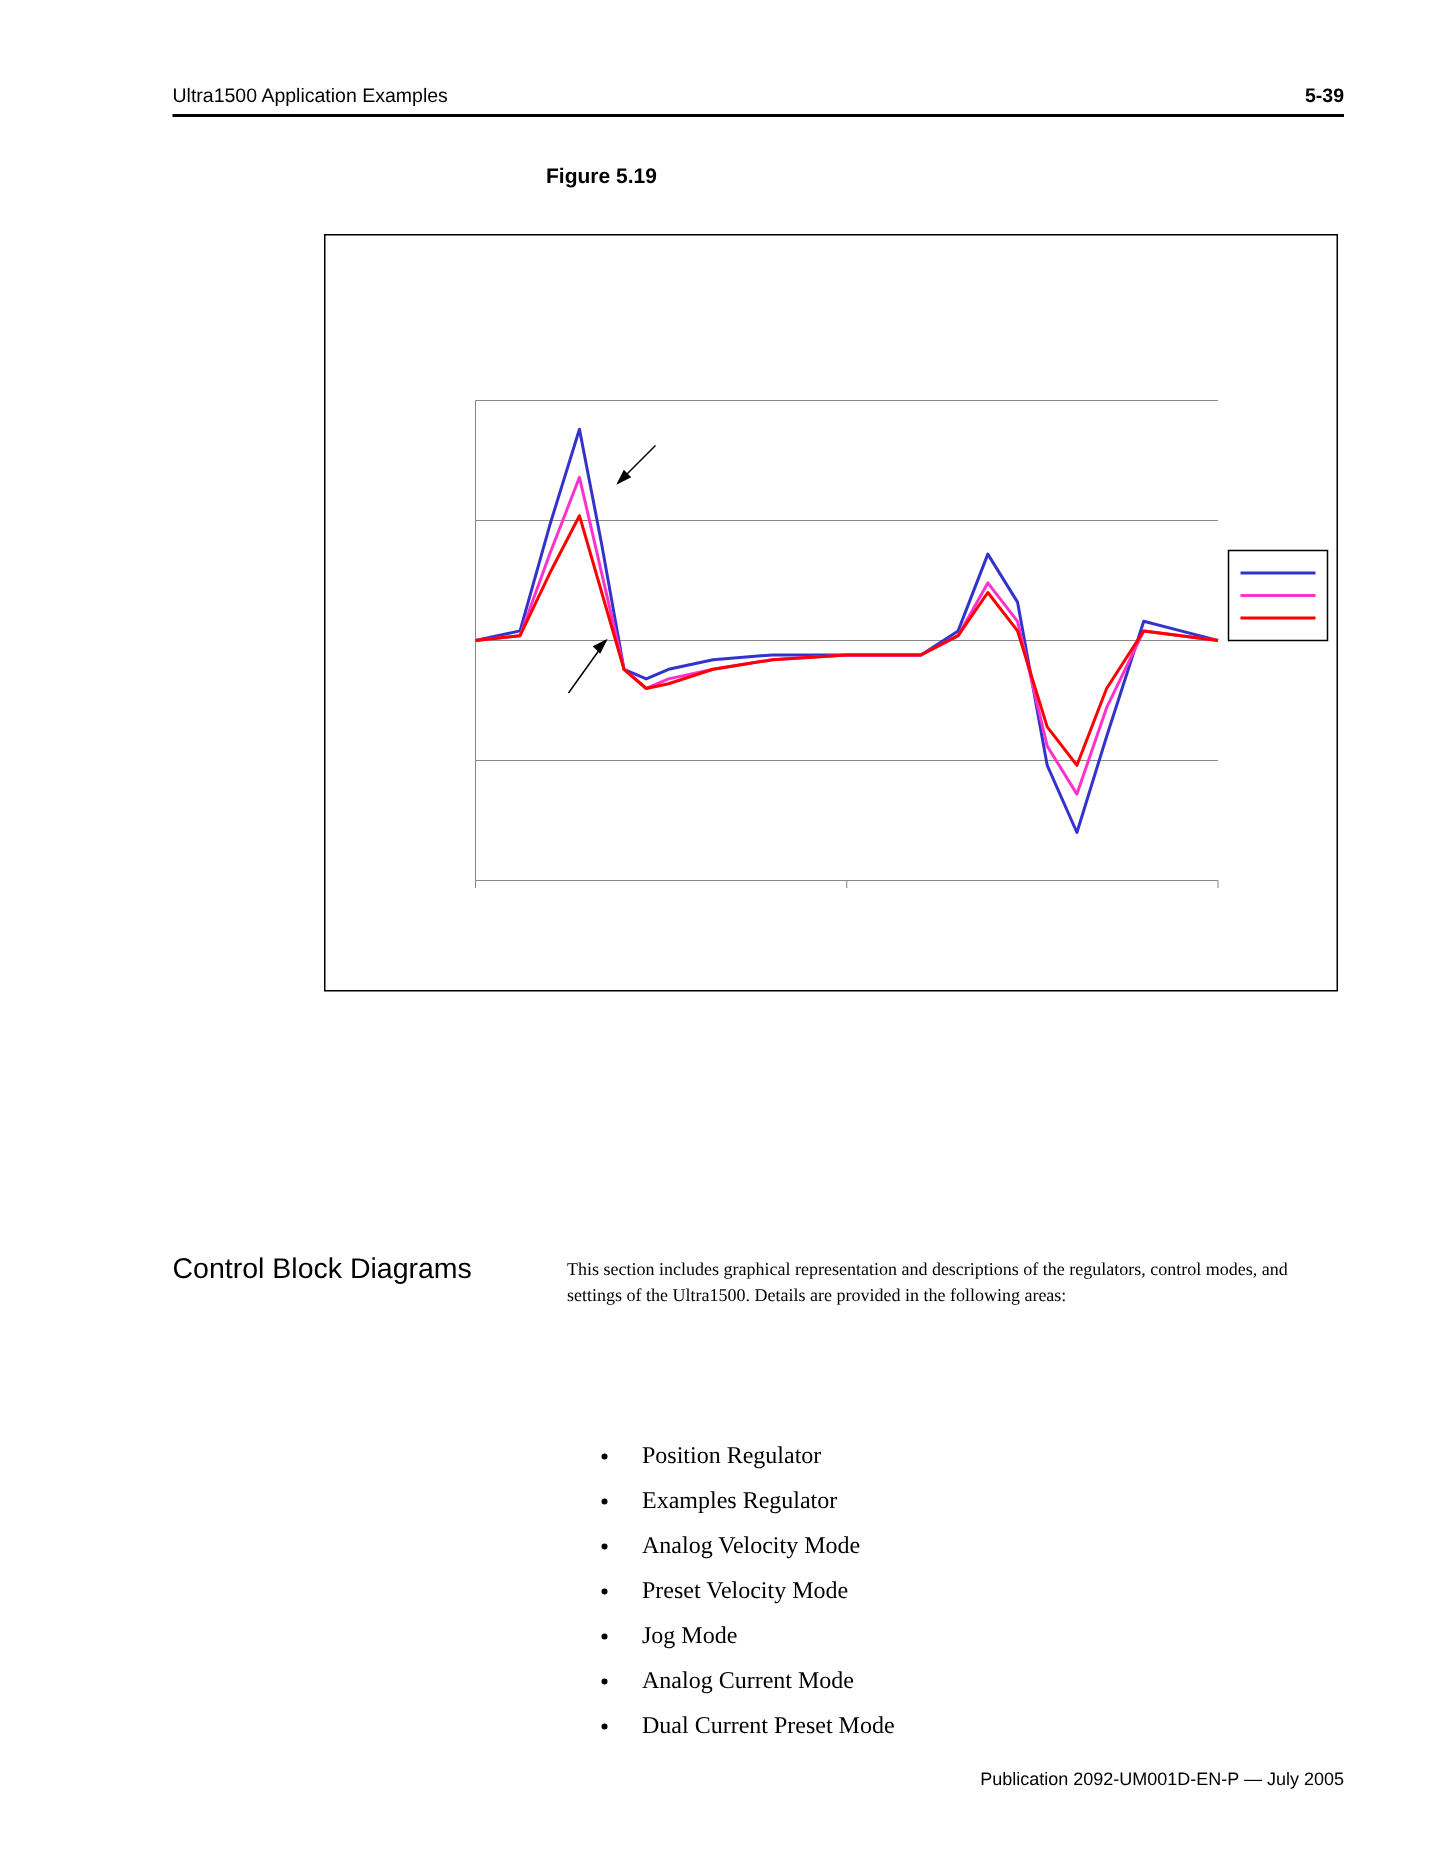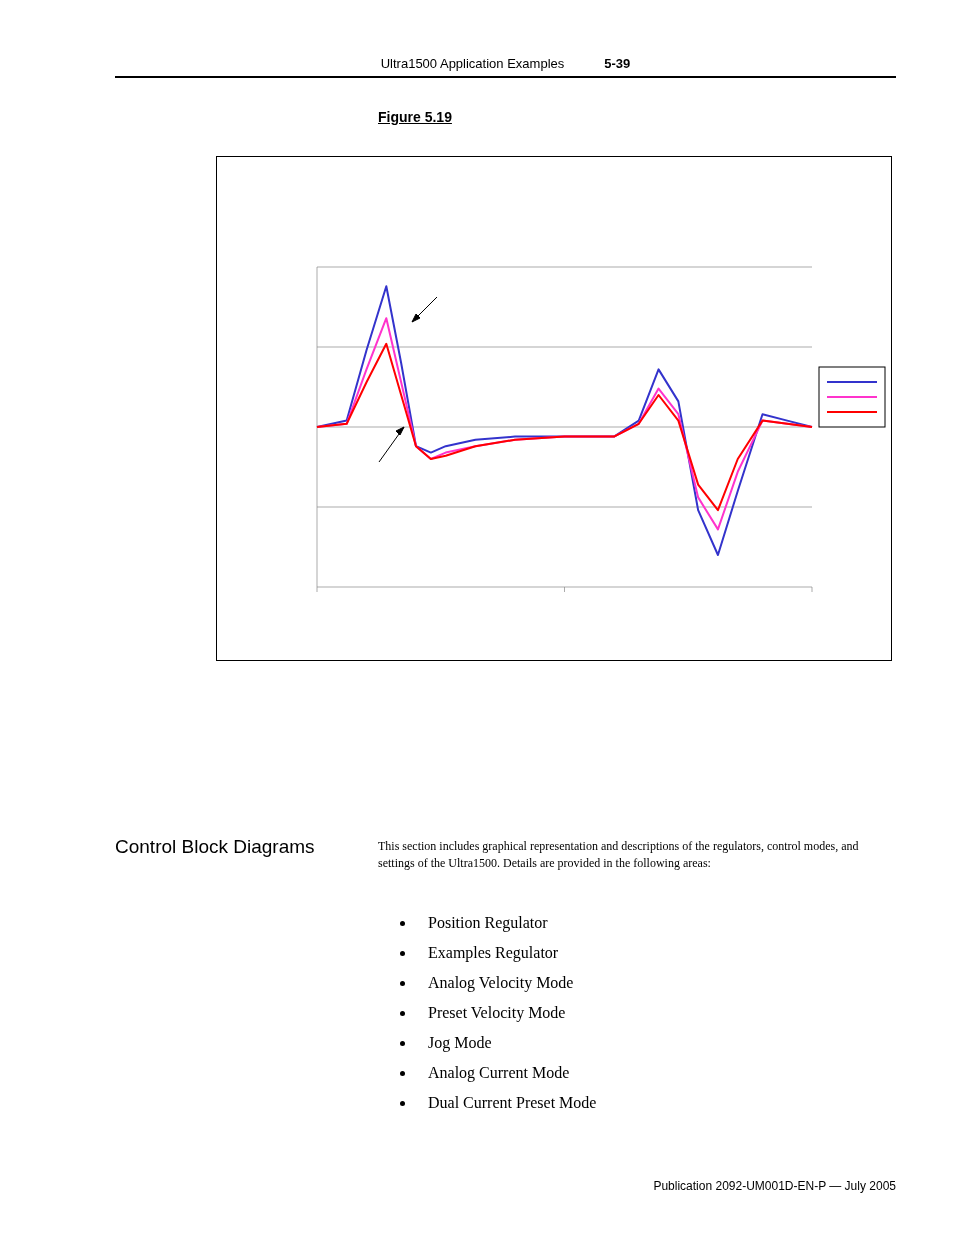--- a/index.html
+++ b/index.html
@@ -11,44 +11,43 @@
     font-family: Georgia, 'Times New Roman', serif;
     color: #000;
     position: relative;
   }
   .page-header {
     position: absolute;
     top: 56px;
     left: 115px;
     right: 58px;
     display: flex;
-    justify-content: center;
+    justify-content: space-between;
     align-items: baseline;
     font-family: Arial, Helvetica, sans-serif;
     font-size: 13px;
   }
   .page-header .title { margin-right: 40px; }
   .page-header .num { font-weight: 700; }
   .header-rule {
     position: absolute;
     top: 76px;
     left: 115px;
     right: 58px;
     height: 2px;
     background: #000;
   }
   .figure-caption {
     position: absolute;
     top: 108px;
-    left: 378px;
+    left: 364px;
     font-family: Arial, Helvetica, sans-serif;
     font-weight: 700;
     font-size: 14px;
     line-height: 1.35;
-    text-decoration: underline;
   }
   .chart-outer {
     position: absolute;
     top: 156px;
     left: 216px;
     width: 676px;
     height: 505px;
     border: 1px solid #000;
     box-sizing: border-box;
   }
@@ -64,21 +63,21 @@
   .body-text {
     position: absolute;
     top: 838px;
     left: 378px;
     width: 510px;
     font-size: 12px;
     line-height: 1.4;
   }
   .body-list {
     position: absolute;
-    top: 914px;
+    top: 962px;
     left: 398px;
     width: 490px;
     font-size: 16px;
     margin: 0;
     padding-left: 18px;
     font-family: Liberation Serif, serif;
   }
   .body-list li { margin: 0 0 12px 0; padding-left: 12px; }
   .footer {
     position: absolute;

